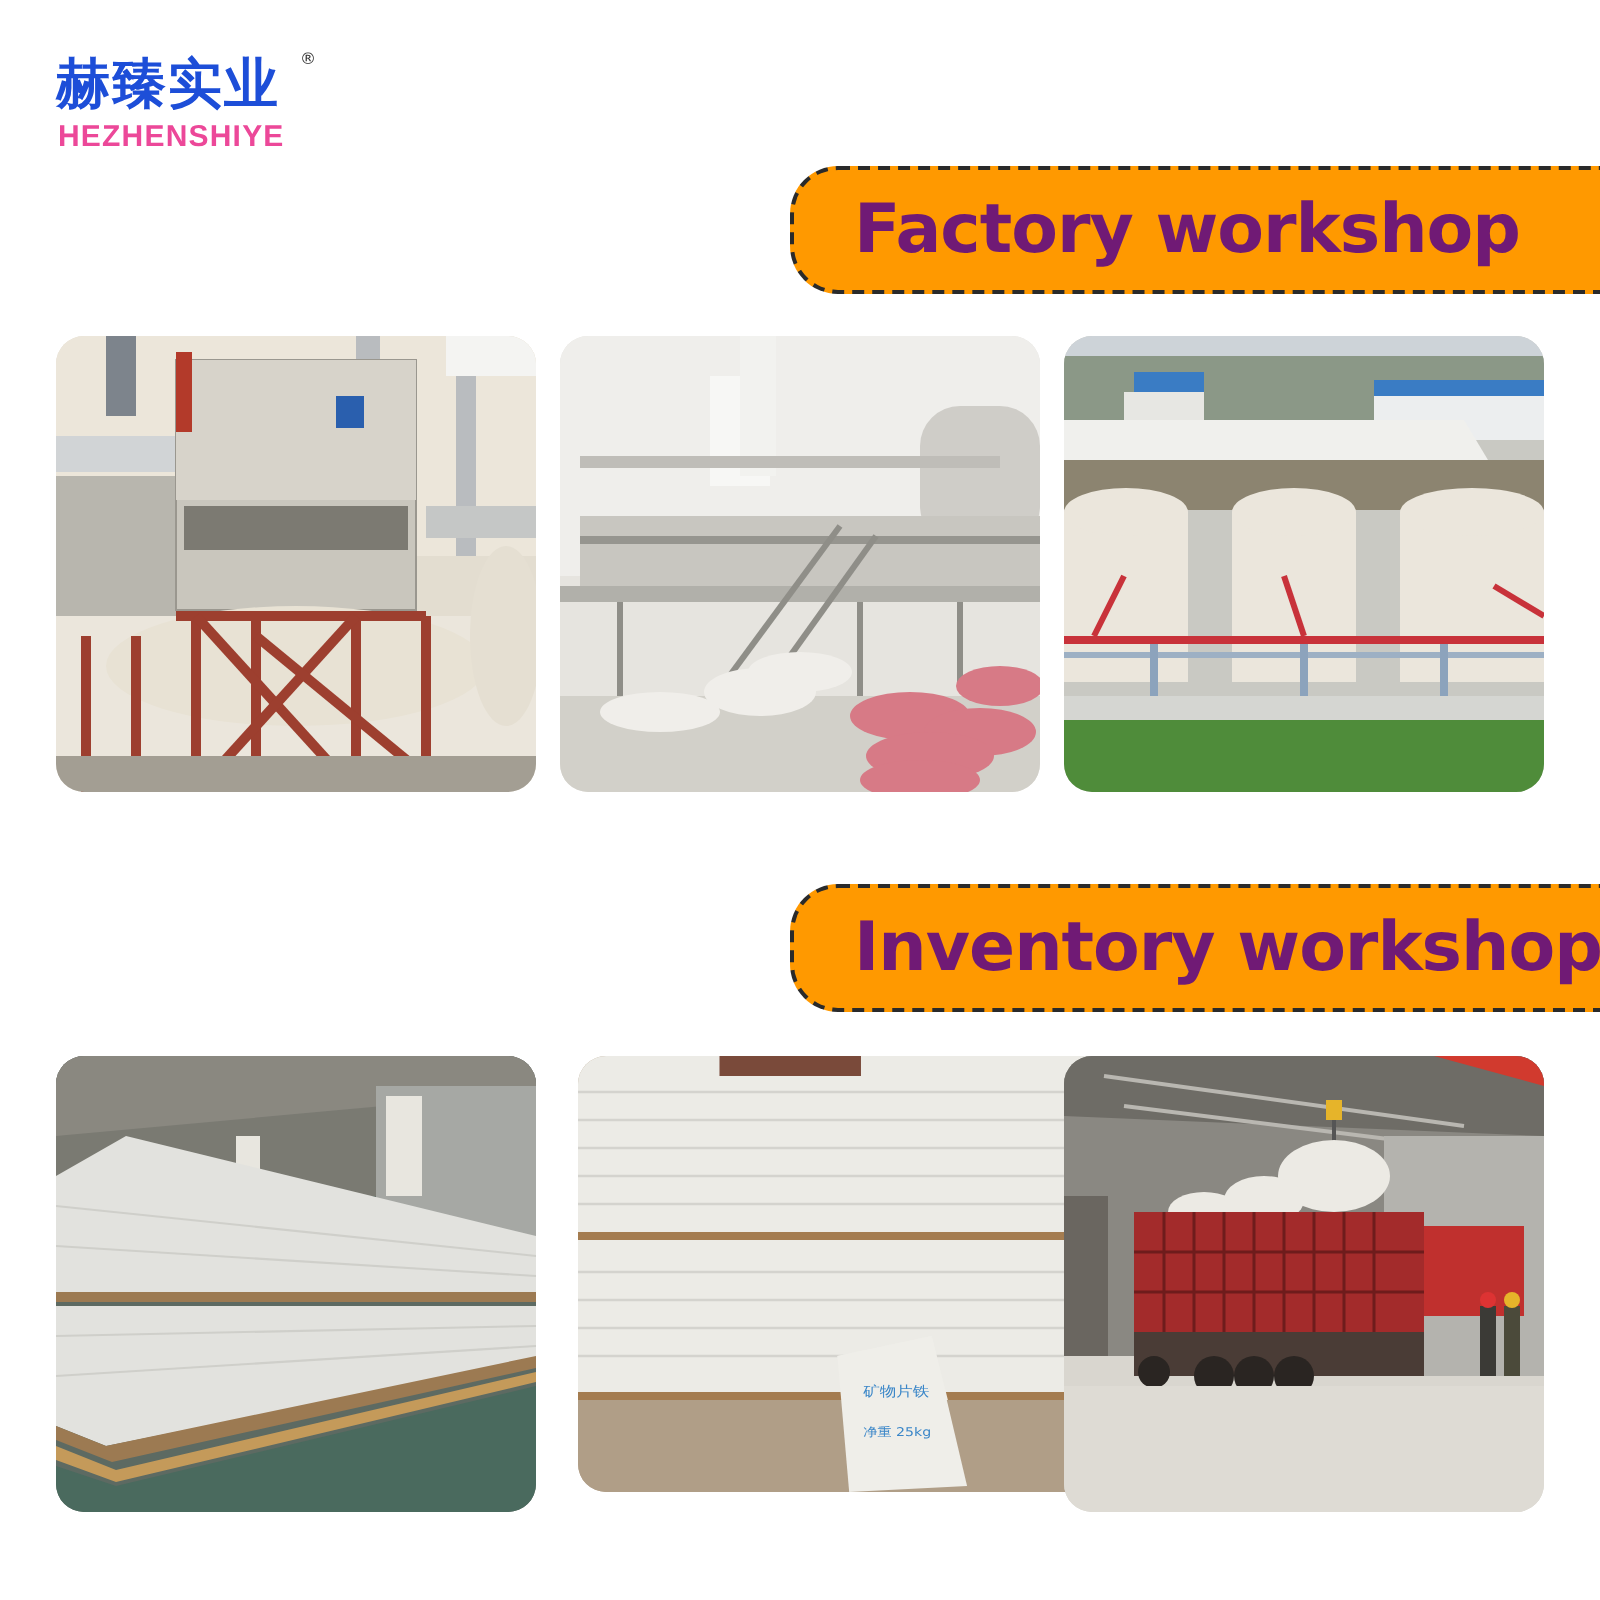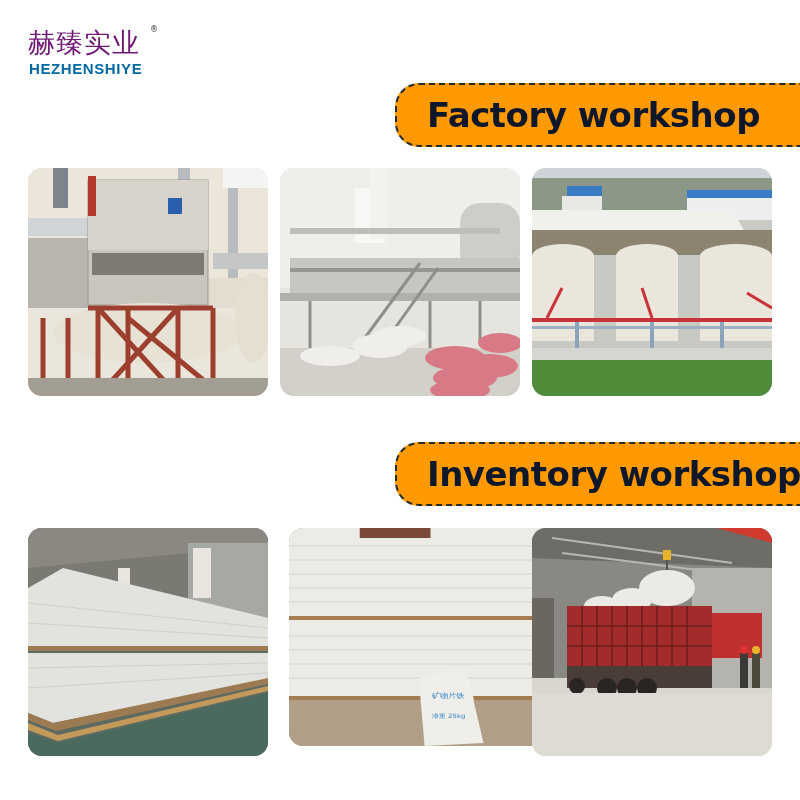--- a/index.html
+++ b/index.html
@@ -2,46 +2,46 @@
 <html><head>
 <meta charset="utf-8">
 <style>
   * { box-sizing: border-box; margin: 0; padding: 0; }
   html, body { width: 800px; height: 800px; background: #ffffff; overflow: hidden; }
   body { position: relative; font-family: "DejaVu Sans", sans-serif; }
 
   .logo { position: absolute; left: 28px; top: 26px; width: 140px; }
   .logo-cn {
     position: absolute; left: 0; top: 2px;
-    font-family: "DejaVu Sans", sans-serif; font-weight: normal;
-    font-size: 27px; letter-spacing: 1px; color: #701a75; line-height: 30px;
+    font-family: "DejaVu Sans", sans-serif; font-weight: bold;
+    font-size: 27px; letter-spacing: 1px; color: #1d4ed8; line-height: 30px;
     white-space: nowrap;
   }
   .logo-reg {
     position: absolute; left: 122px; top: 0px;
     font-size: 8px; color: #333; line-height: 8px;
   }
   .logo-en {
     position: absolute; left: 1px; top: 35px;
     font-family: "Liberation Sans", sans-serif; font-weight: bold;
-    font-size: 15px; letter-spacing: 0.6px; color: #0369a1; line-height: 16px;
+    font-size: 15px; letter-spacing: 0.6px; color: #ec4899; line-height: 16px;
   }
 
   .banner {
     position: absolute; left: 395px; width: 420px; height: 64px;
     background: #ff9900;
     border: 2px dashed #2a2a2a;
     border-right: none;
     border-radius: 24px 0 0 24px;
     display: flex; align-items: center;
     padding-left: 30px;
   }
   .banner-text {
     font-family: "DejaVu Sans", sans-serif; font-weight: bold;
-    font-size: 34px; color: #0f172a; letter-spacing: -0.5px; white-space: nowrap;
+    font-size: 34px; color: #701a75; letter-spacing: -0.5px; white-space: nowrap;
   }
   #banner-factory { top: 83px; }
   #banner-inventory { top: 442px; }
 
   .photo {
     position: absolute; border-radius: 14px; overflow: hidden;
   }
   .photo svg { display: block; width: 100%; height: 100%; }
 
   #photo-1 { left: 28px;  top: 168px; width: 240px; height: 228px; }

